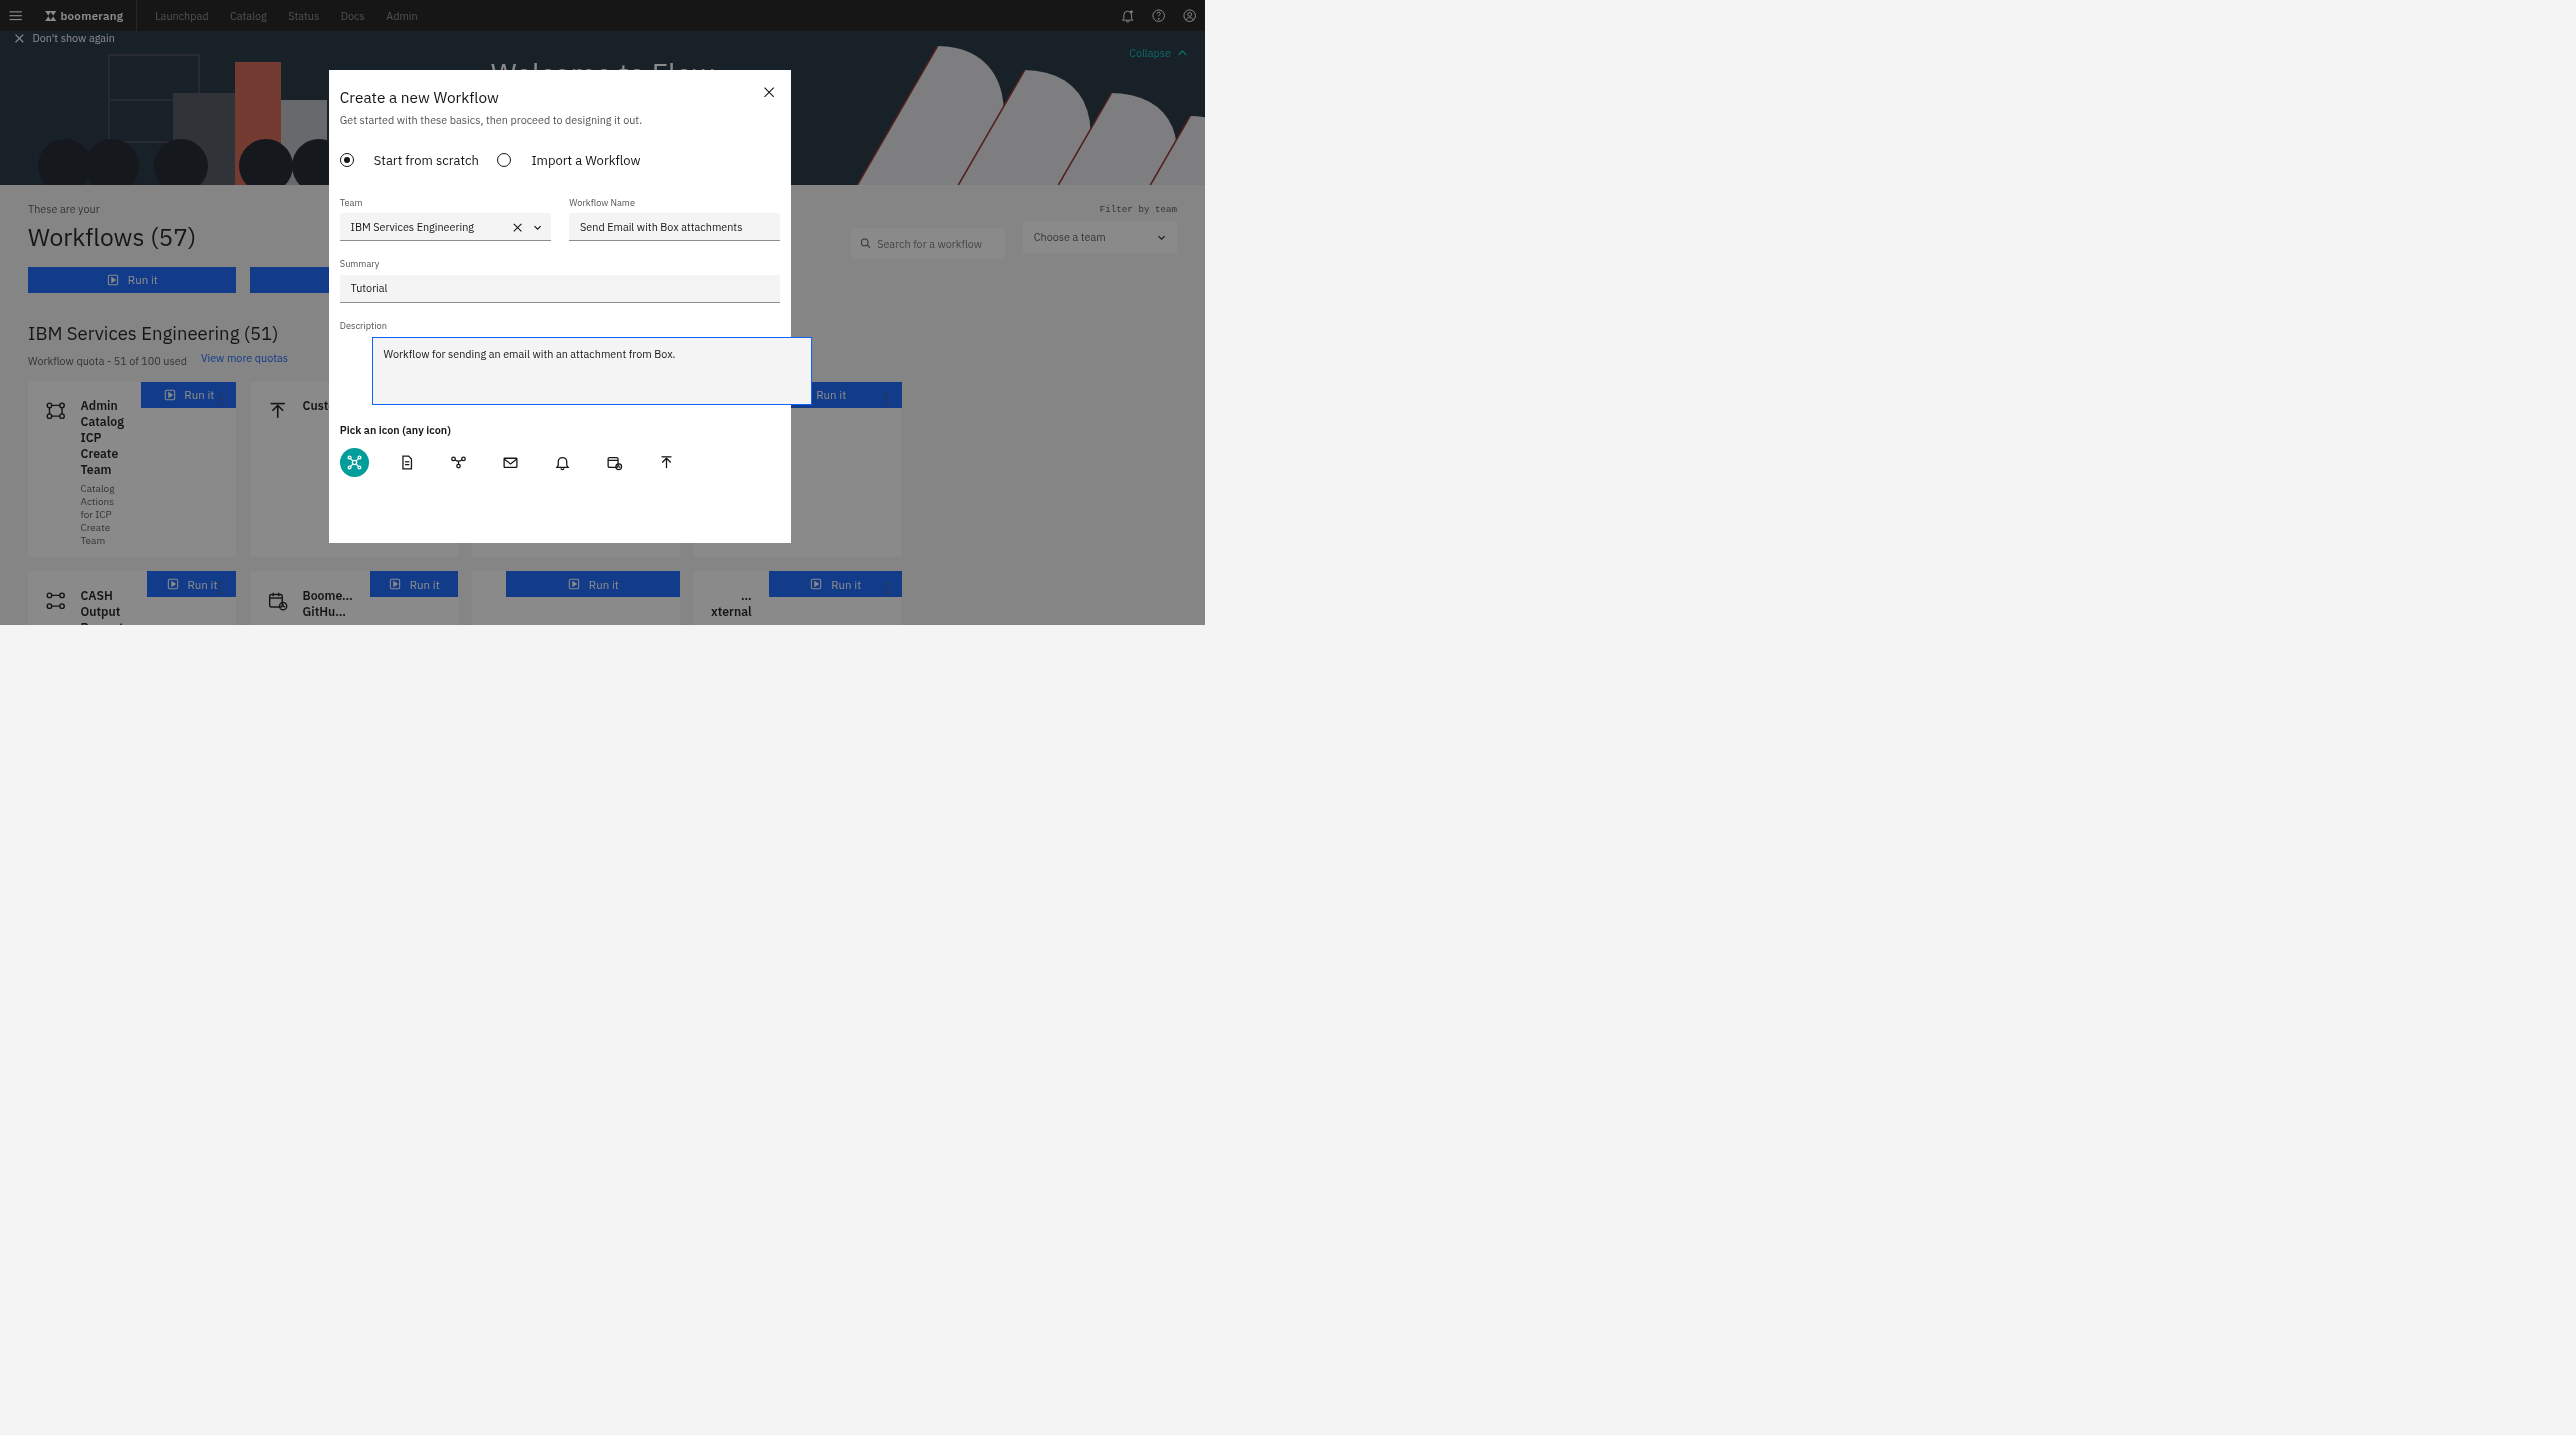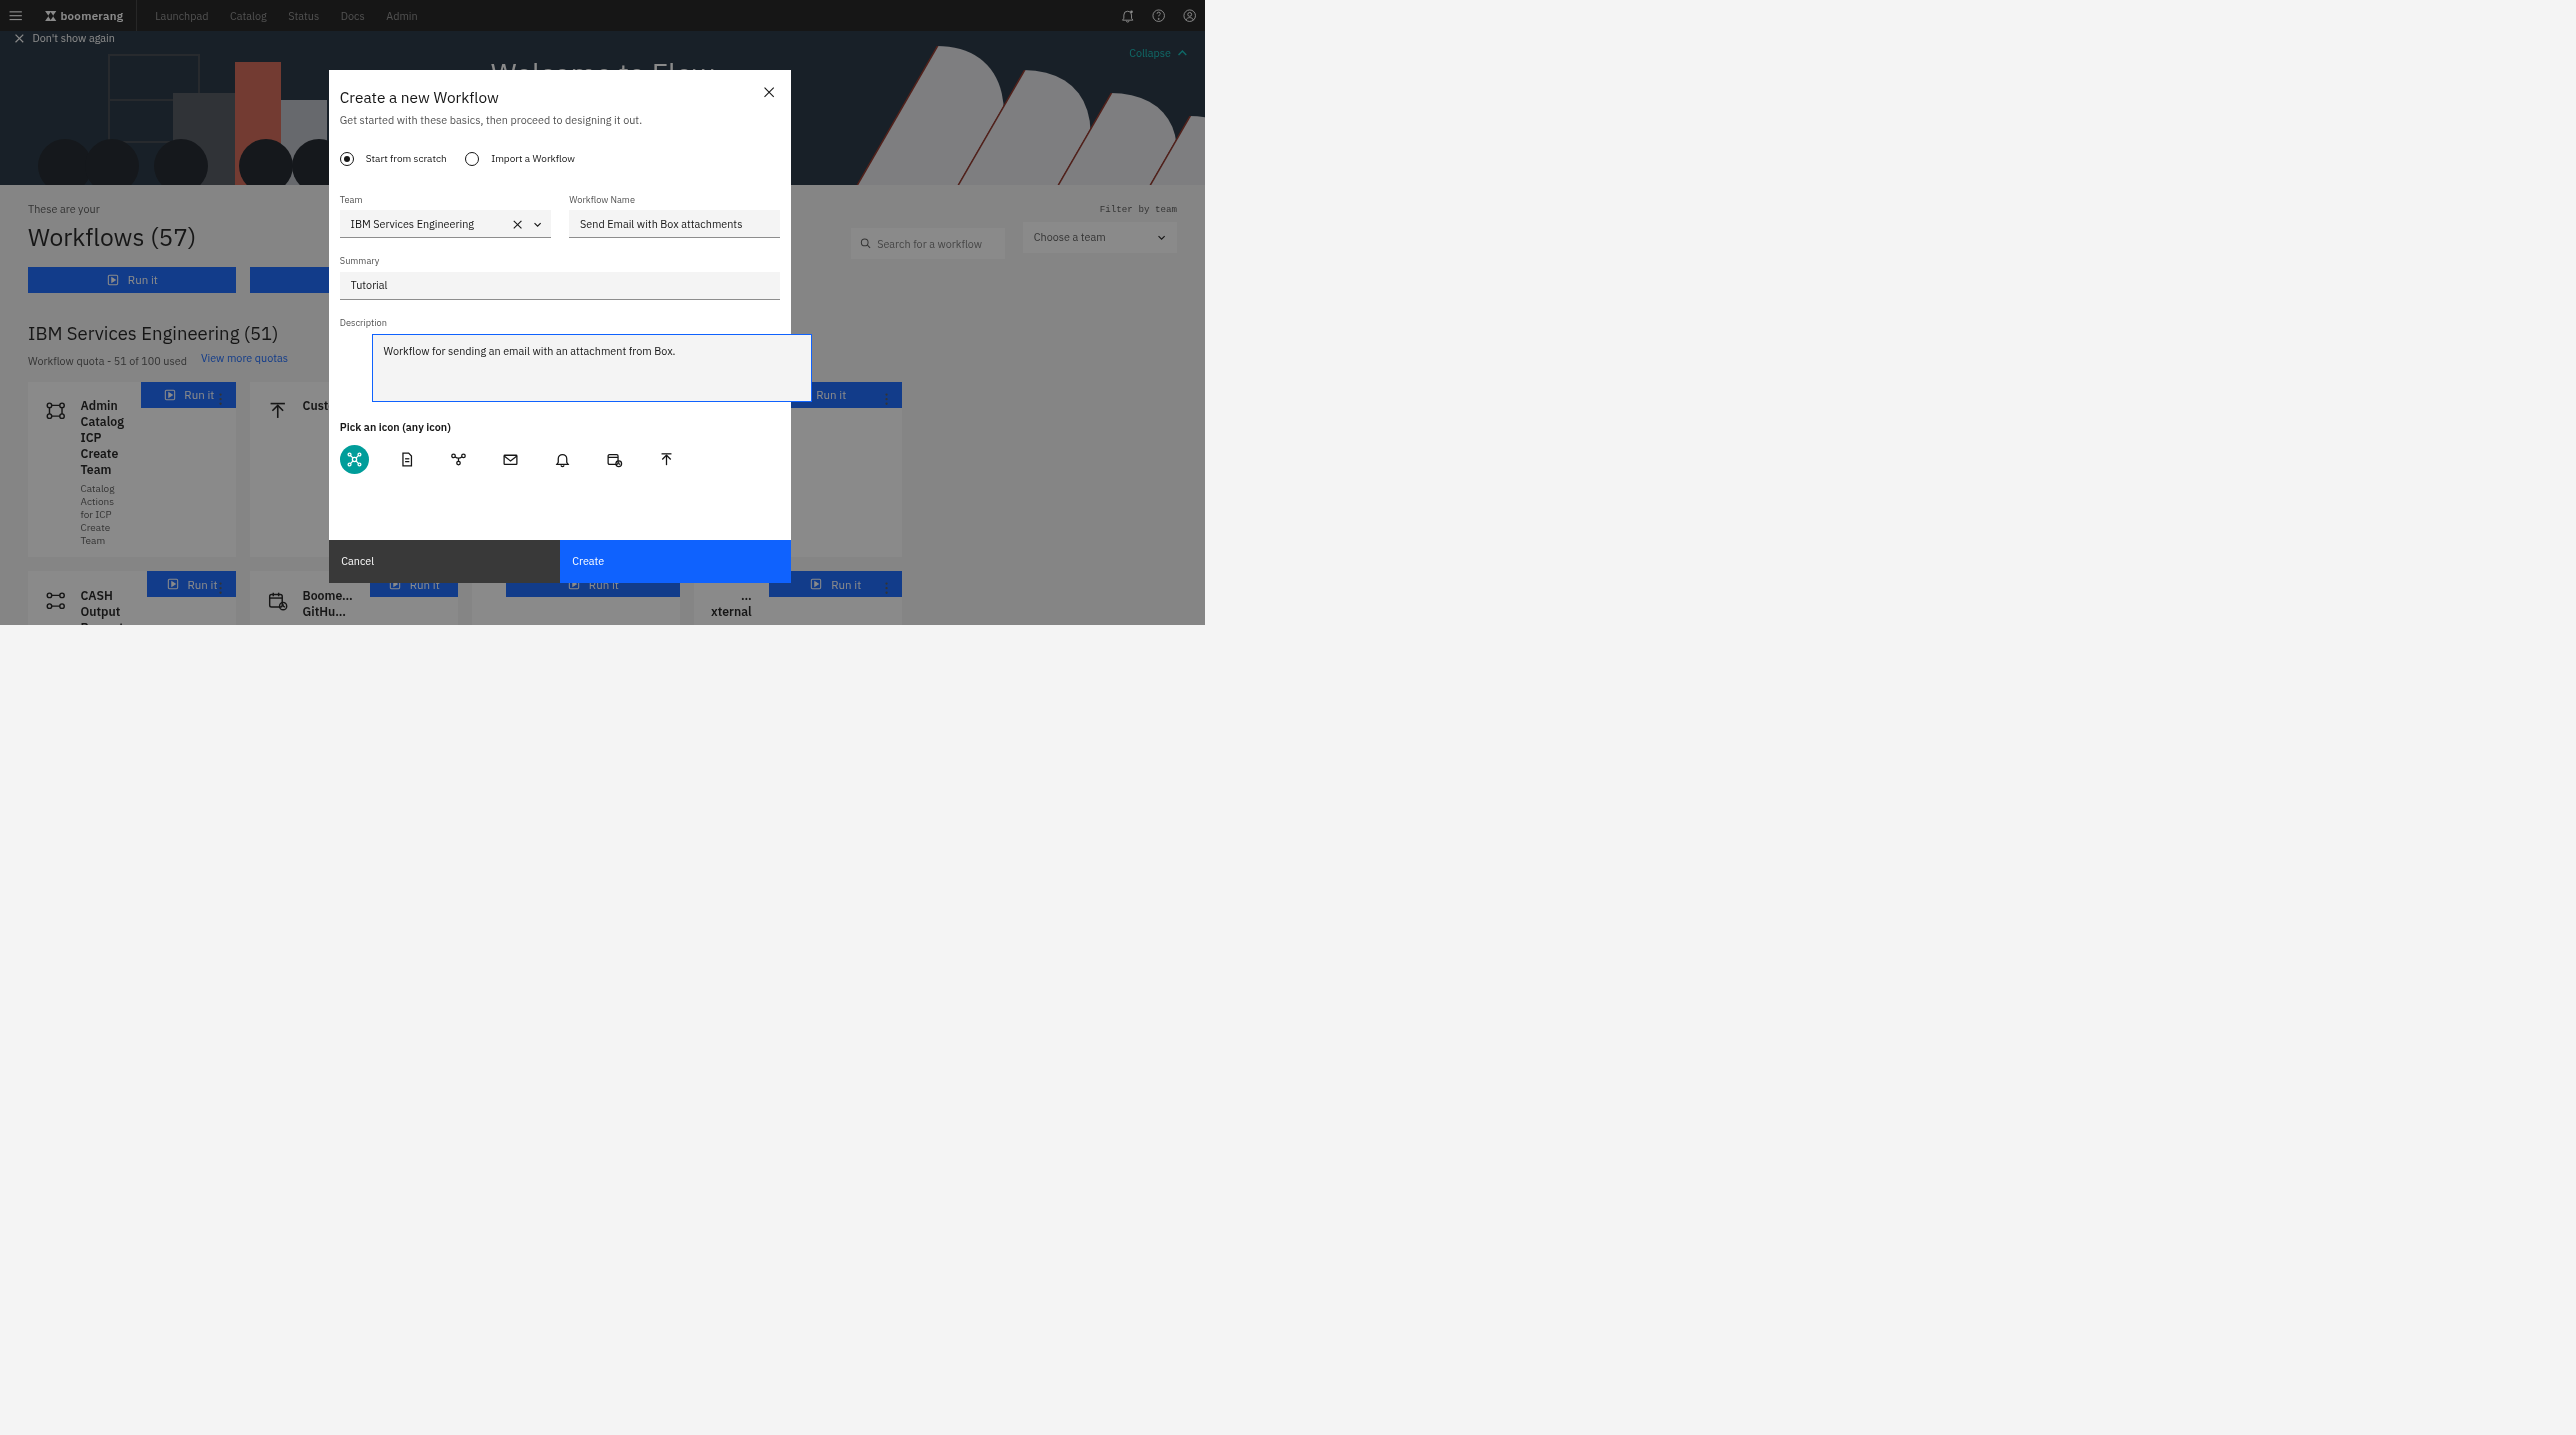--- a/index.html
+++ b/index.html
@@ -75,21 +75,21 @@
   
   .scrim { position:absolute; inset:0; background:rgba(22,22,22,0.5); z-index:10; }
 
   
   .modal { position:absolute; z-index:20; left:329px; top:70px; width:462px; background:#fff; display:flex; flex-direction:column; }
   .modal-close { position:absolute; top:14px; right:14px; width:15.4px; height:15.4px; display:flex; align-items:center; justify-content:center; cursor:pointer; }
   .modal-pad { padding:17px 10.8px 0 10.8px; }
   .modal-title { font-size:15.4px; color:#161616; }
   .modal-sub { font-size:10.8px; color:#525252; margin-top:6.2px; }
   .radio-row { display:flex; gap:18.5px; margin-top:24.6px; align-items:center; }
-  .radio { display:flex; align-items:center; gap:12px; font-size:10px; cursor:pointer; }
+  .radio { display:flex; align-items:center; gap:20px; font-size:13px; cursor:pointer; }
   .radio-circle { width:14px; height:14px; border:0.8px solid #161616; border-radius:50%; display:flex; align-items:center; justify-content:center; }
   .radio.selected .radio-circle::after { content:""; width:6.2px; height:6.2px; border-radius:50%; background:#161616; }
 
   .form-grid { display:grid; grid-template-columns:1fr 1fr; gap:17px 18.5px; margin-top:28px; }
   .field-label { font-size:9.2px; color:#525252; margin-bottom:4.6px; display:block; }
   .text-input { width:100%; height:28px; background:#f4f4f4; border:none; border-bottom:0.8px solid #8d8d8d; padding:0 10.8px; font-size:10.8px; color:#161616; outline:none; }
   .select-input { position:relative;text-decoration:underline; }
   .select-input .text-input { padding-right:46px; }
   .select-controls { position:absolute; right:6.2px; top:0; height:28px; display:flex; align-items:center; gap:6.2px; }
   .sel-ctrl { width:14px; height:14px; display:flex; align-items:center; justify-content:center; cursor:pointer; color:#161616; }
@@ -582,20 +582,16 @@
               <line x1="12" y1="20" x2="12" y2="6"></line>
               <polyline points="6,12 12,6 18,12"></polyline>
               <line x1="5" y1="4" x2="19" y2="4"></line>
             </svg>
           </div>
       </div>
 
       <div class="modal-spacer"></div>
     </div>
 
-    <div class="modal-actions">
-      <button class="btn btn-cancel">Cancel</button>
-      <button class="btn btn-create">Create</button>
-    </div>
   </div>
 
 </div>
 
 
 </body></html>

